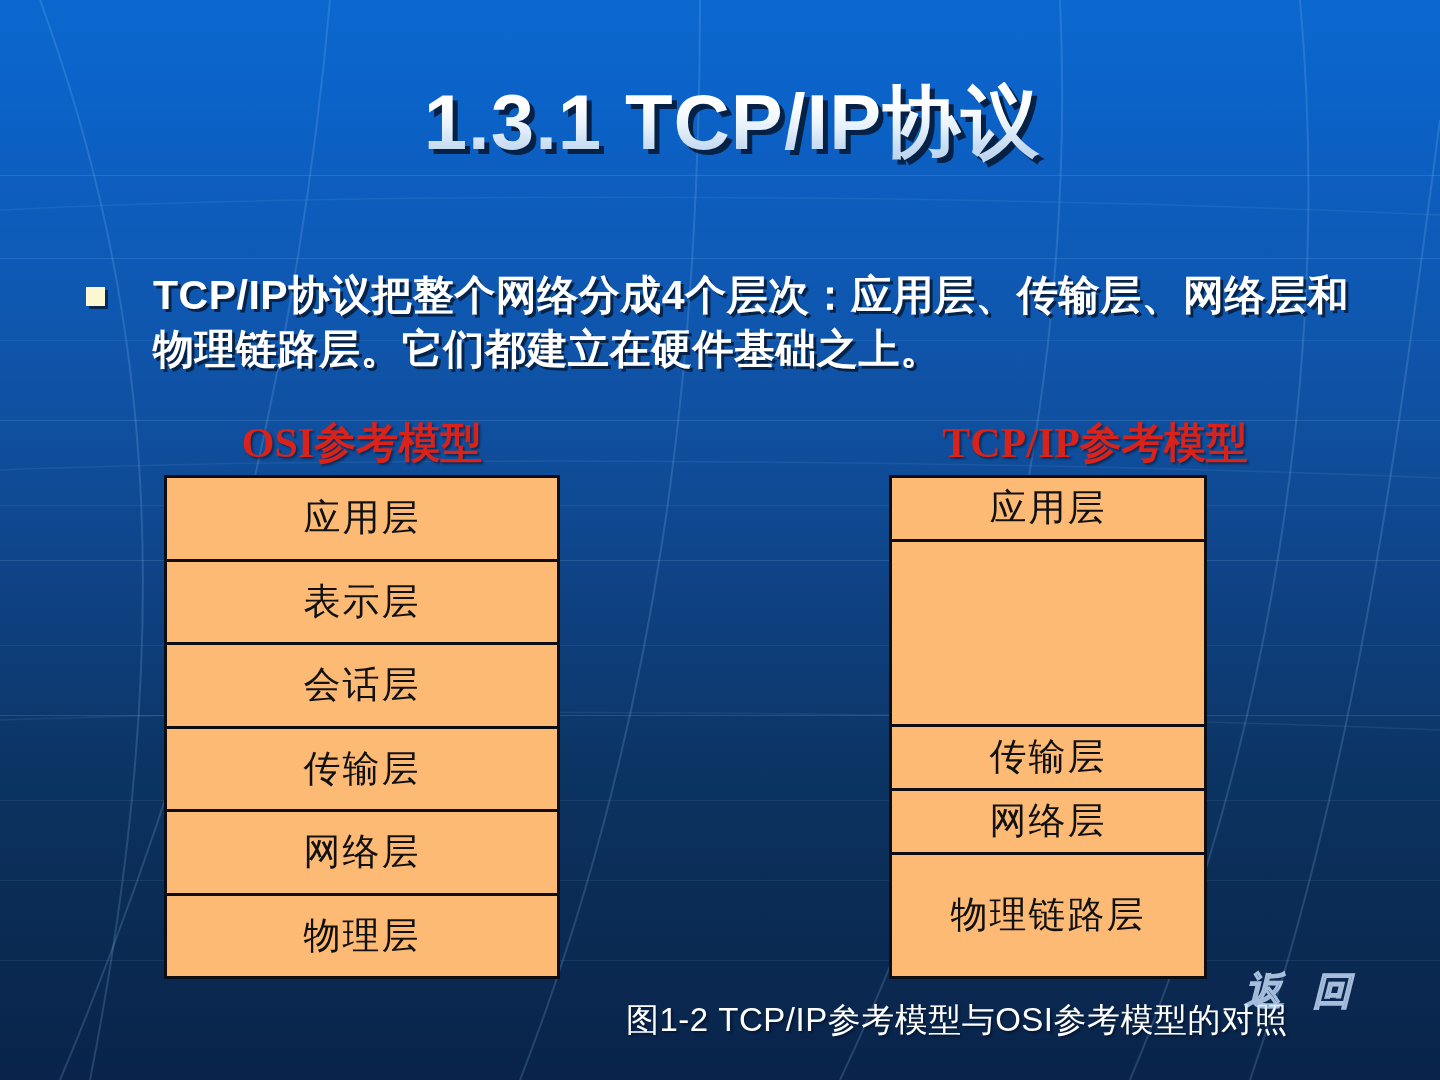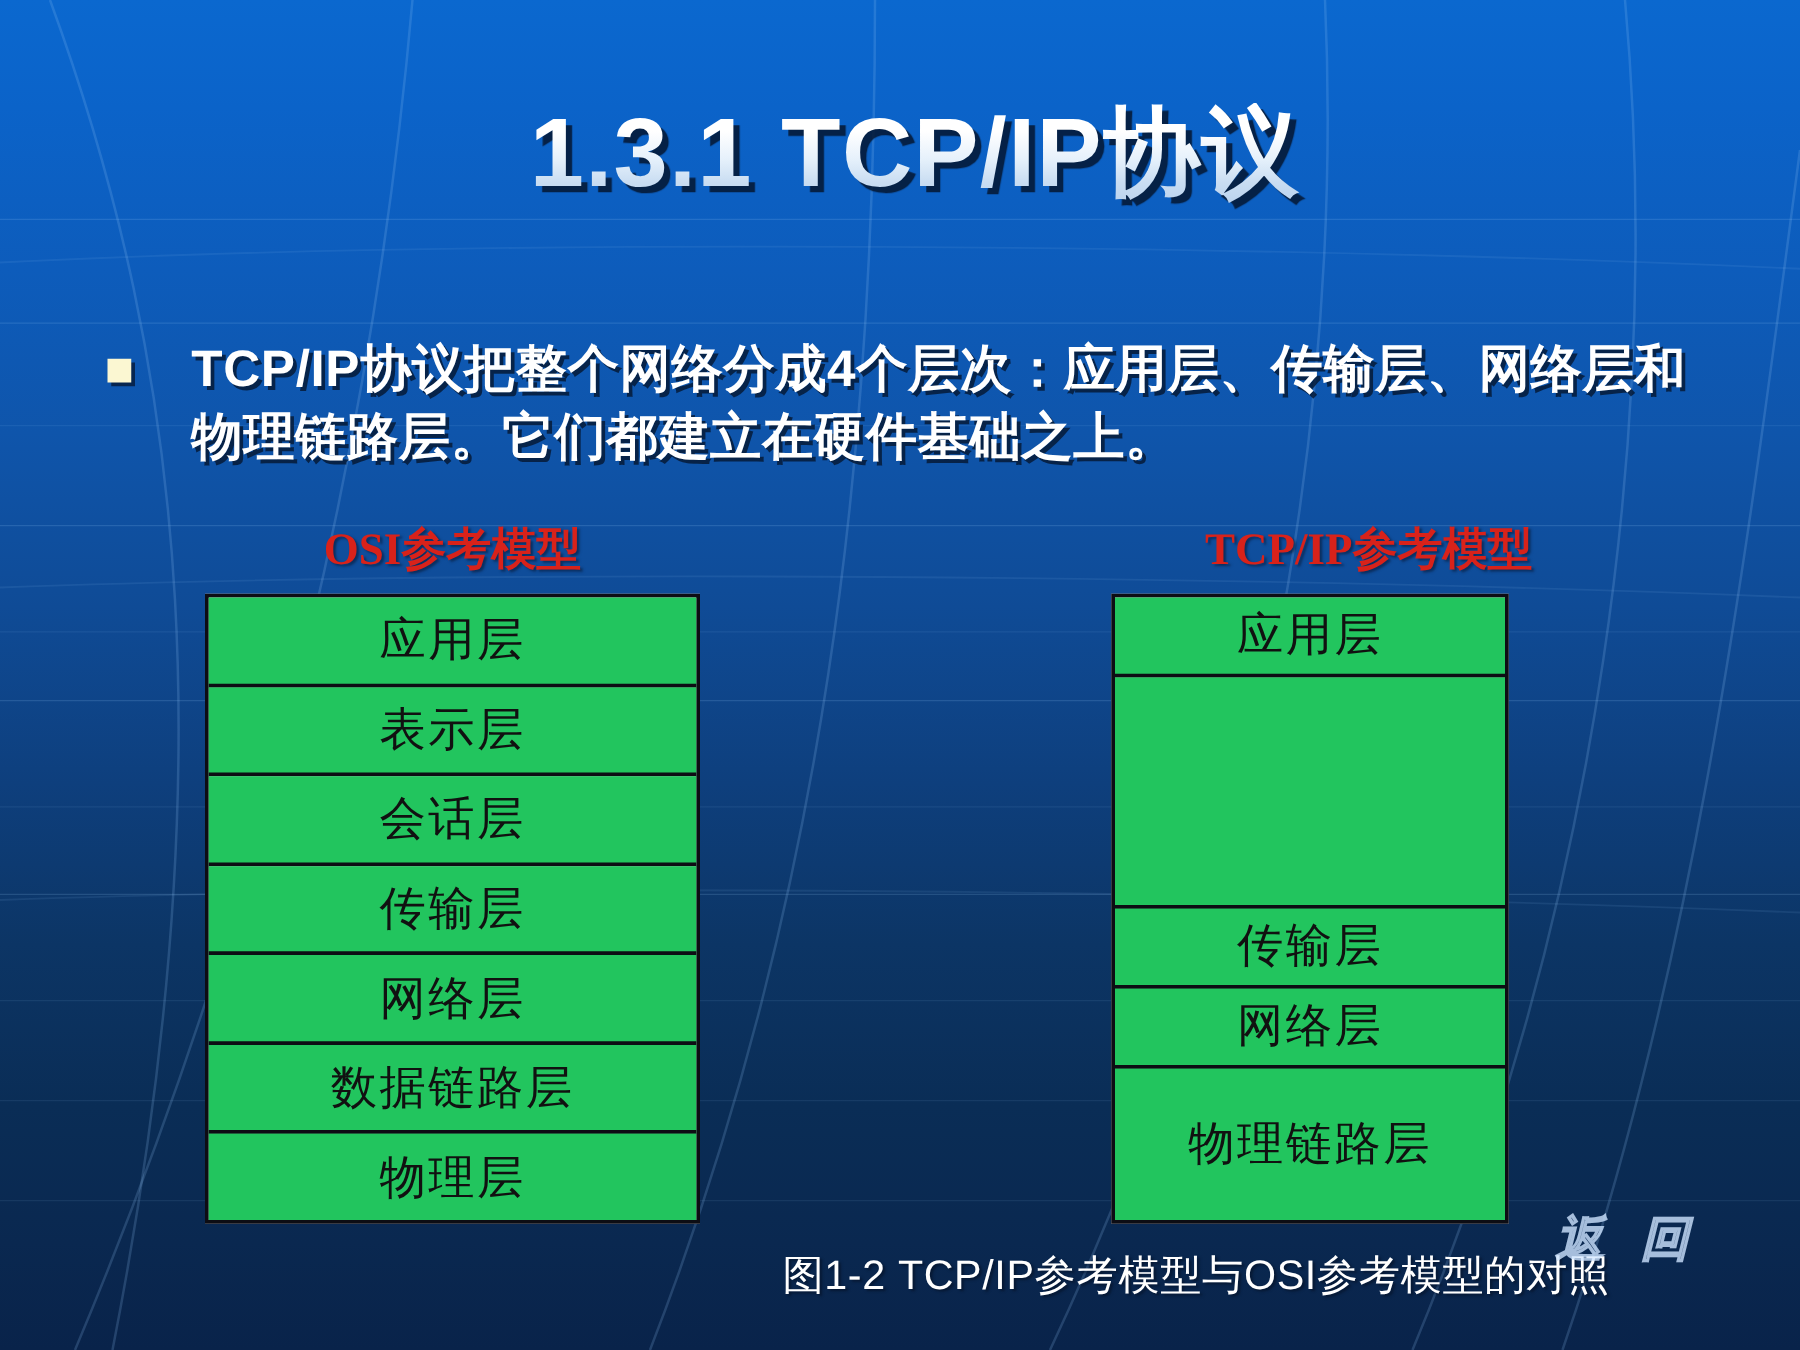--- a/index.html
+++ b/index.html
@@ -97,21 +97,21 @@
     line-height: 1.32;
     letter-spacing: 0.5px;
     text-shadow: 3px 3px 0 rgba(5,22,48,0.8);
   }
 
   
   .model-heading {
     position: absolute;
     font-family: "Liberation Serif", serif;
     font-weight: bold;
-    font-size: 36px;
+    font-size: 42px;
     color: #d8221a;
     text-shadow: 2px 2px 2px rgba(8,20,44,0.55);
     white-space: nowrap;
   }
   #heading-osi { left: 164px; top: 415px; width: 396px; text-align: center; }
   #heading-tcpip { left: 936px; top: 415px; width: 318px; text-align: center; }
 
   
   .layer-table {
     position: absolute;
@@ -126,21 +126,21 @@
 
   .layer-cell {
     box-sizing: border-box;
     border-bottom: 3px solid #0d0d14;
     display: flex;
     align-items: center;
     justify-content: center;
     font-family: "Liberation Serif", serif;
     font-size: 37px;
     color: #111111;
-    background: #22c55e;
+    background: #fdba74;
     letter-spacing: 2px;
     white-space: nowrap;
   }
   .layer-cell:last-child { border-bottom: none; }
   .layer-cell.span1 { flex: 1 1 0; }
   .layer-cell.span2 { flex: 2 2 0; }
   .layer-cell.span3 { flex: 3 3 0; }
 
   
   #caption {
@@ -229,23 +229,20 @@
       <div class="layer-cell span1">
         <span>会话层</span>
       </div>
       <div class="layer-cell span1">
         <span>传输层</span>
       </div>
       <div class="layer-cell span1">
         <span>网络层</span>
       </div>
       <div class="layer-cell span1">
-        <span>数据链路层</span>
-      </div>
-      <div class="layer-cell span1">
         <span>物理层</span>
       </div>
     </div>
 
   <div class="model-heading" id="heading-tcpip">TCP/IP参考模型</div>
   <div class="layer-table" id="table-tcpip">
       <div class="layer-cell span1">
         <span>应用层</span>
       </div>
       <div class="layer-cell span3">

